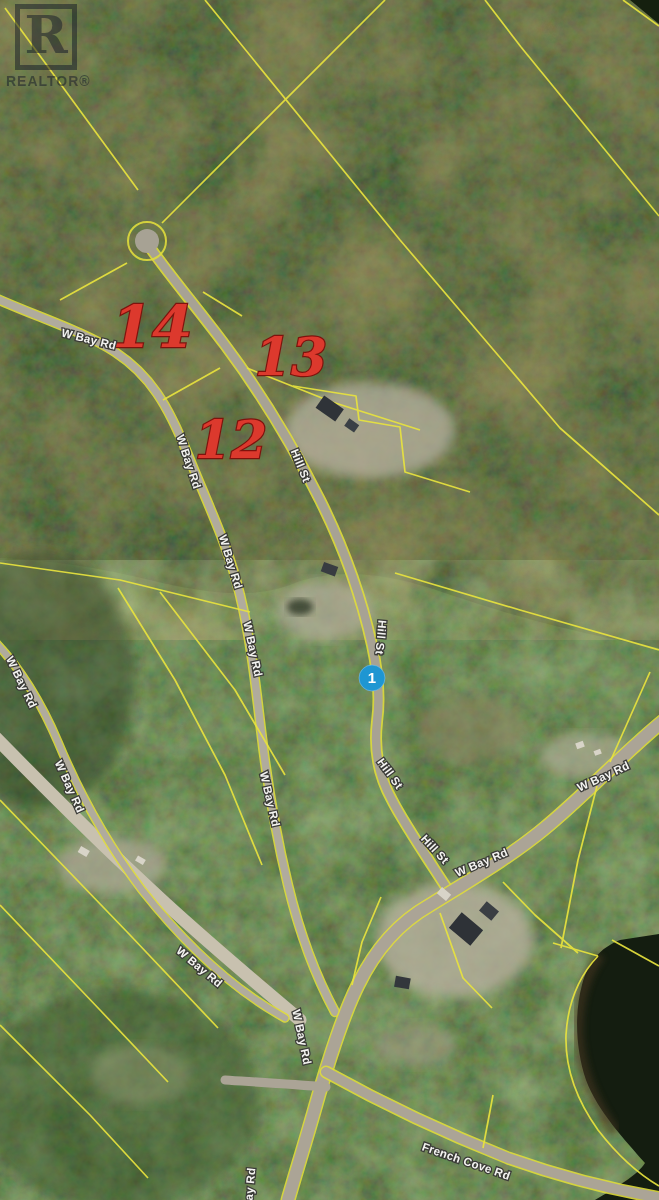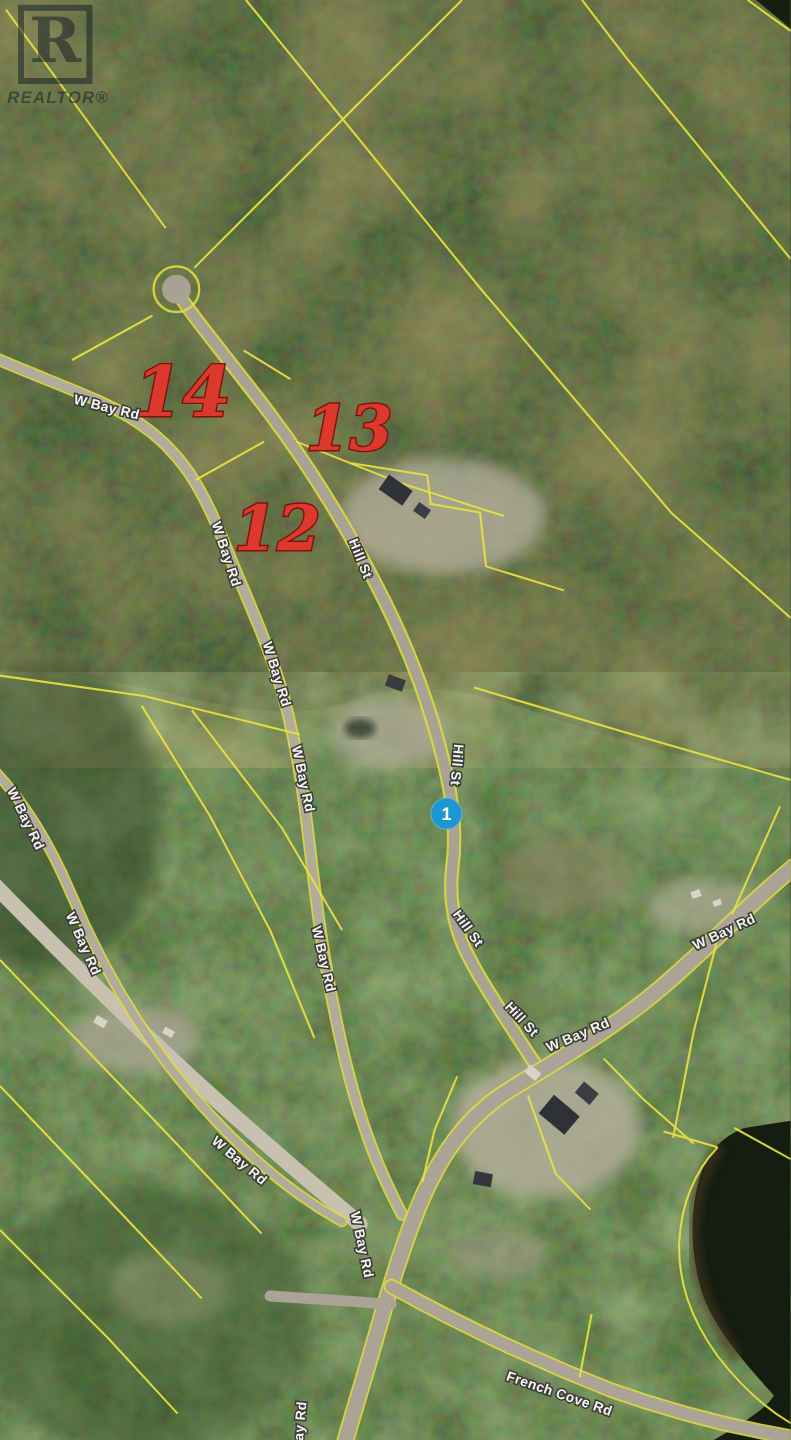--- a/index.html
+++ b/index.html
@@ -6,21 +6,21 @@
   #stage{position:relative;width:659px;height:1200px;overflow:hidden;background:#33491f;font-family:"Liberation Sans",sans-serif;}
   #stage svg{position:absolute;left:0;top:0;}
   .road-label{font-family:"Liberation Sans",sans-serif;font-size:11.5px;font-weight:700;letter-spacing:.3px;
               fill:#f4f4f1;stroke:#3b3b38;stroke-width:2.6px;paint-order:stroke;text-anchor:middle;}
   .lot-number{font-family:"DejaVu Serif",serif;font-style:italic;font-weight:700;
               fill:#dc392d;stroke:#7e130d;stroke-width:2.4px;paint-order:stroke;text-anchor:middle;}
   .marker-label{font-family:"Liberation Sans",sans-serif;font-size:15px;font-weight:700;fill:#fff;text-anchor:middle;}
   .watermark{position:absolute;left:6px;top:4px;opacity:.52;color:#161c28;user-select:none;}
   .r-block{width:52px;height:56px;border:5px solid #161c28;margin-left:9px;display:flex;align-items:center;justify-content:center;}
   .r-block span{font-family:"DejaVu Serif",serif;font-weight:bold;font-size:52px;line-height:1;transform:translateY(-2px);}
-  .r-text{font-family:"Liberation Sans",sans-serif;font-weight:bold;font-size:14px;letter-spacing:1px;margin-top:3px;font-style:italic;}
+  .r-text{font-family:"Liberation Sans",sans-serif;font-weight:bold;font-size:14px;letter-spacing:1px;margin-top:3px;}
 </style>
 </head>
 <body>
 
 <div id="stage">
 <svg width="659" height="1200" viewBox="0 0 659 1200">
   <defs>
     <filter id="fTex" x="0" y="0" width="100%" height="100%">
       <feTurbulence type="fractalNoise" baseFrequency="0.09" numOctaves="3" seed="11"></feTurbulence>
       <feColorMatrix type="matrix" values="0.45 0 0 0 0.02  0 0.5 0 0 0.08  0 0 0.3 0 0.02  0 0 0 0 0.5"></feColorMatrix>

